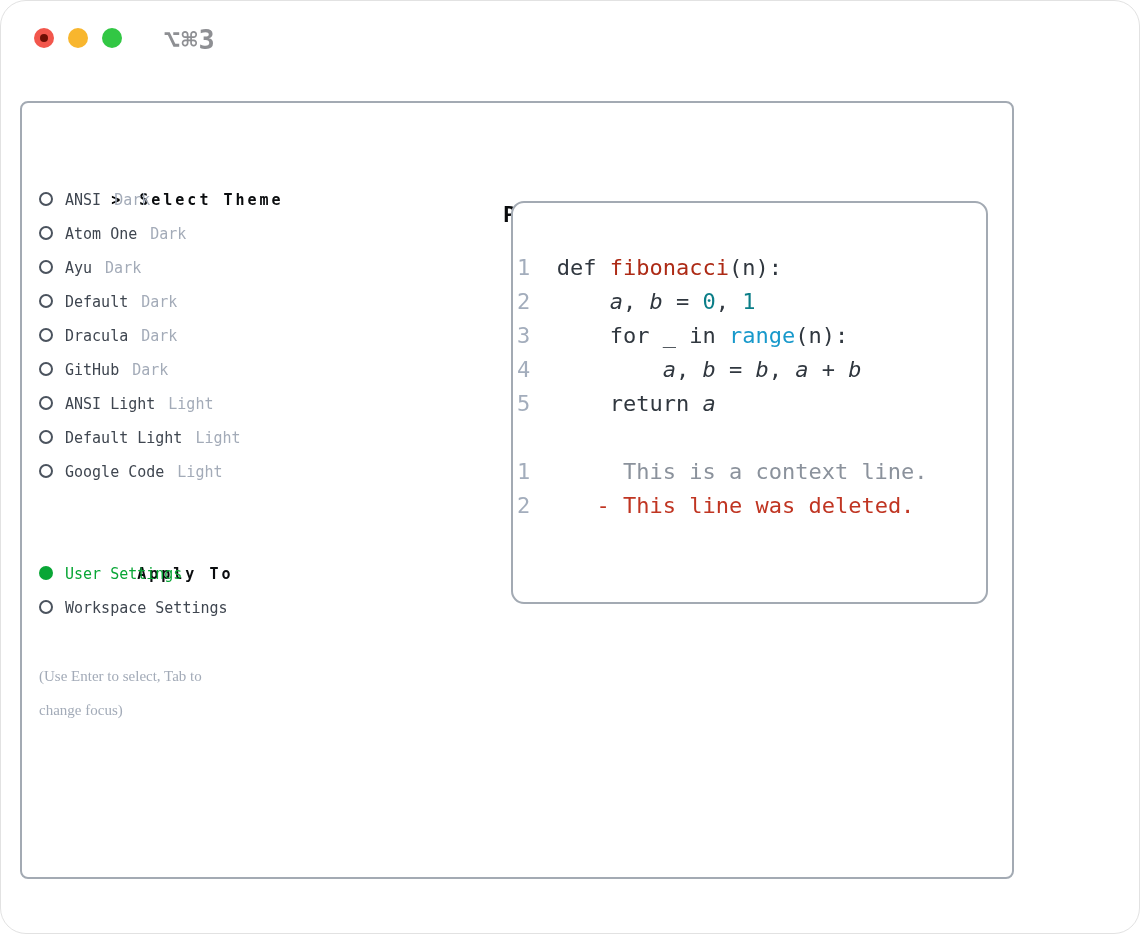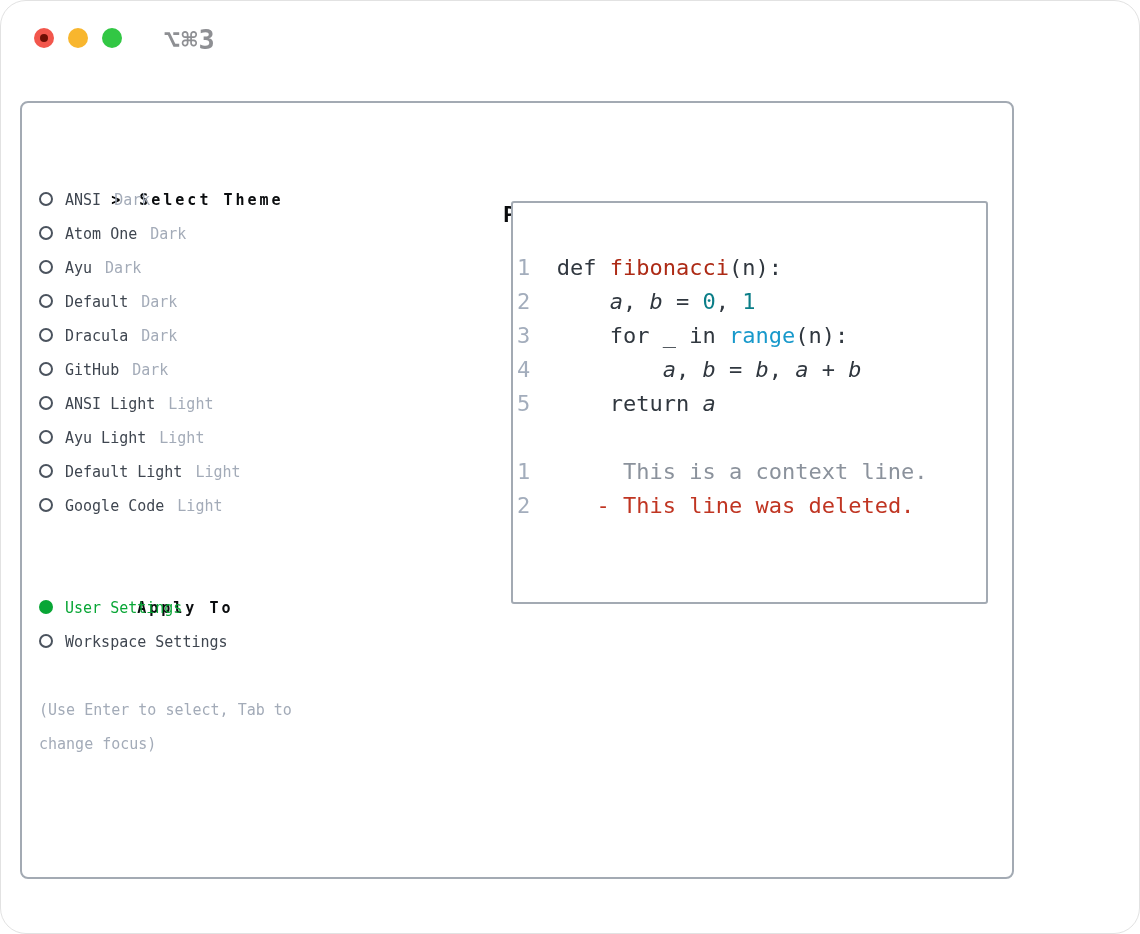--- a/index.html
+++ b/index.html
@@ -36,28 +36,28 @@
   .prompt{display:inline-block;width:28px;font-weight:bold;color:#000;letter-spacing:0;}
   .radio{
     display:inline-block;width:14px;height:14px;border:2px solid #4b535e;border-radius:50%;
     margin-right:12px;vertical-align:-1px;background:#fff;
   }
   .radio.sel{background:#09a636;border-color:#09a636;}
   .tname{color:#3f4650;}
   .tname.selname{color:#09a636;}
   .variant{color:#a3abb8;margin-left:13px;}
   .apply-title{padding-left:26px;}
-  .hint{color:#a3abb8;}
+  .hint{color:#a3abb8;font-family:Liberation Serif, serif;}
   .spacer{height:34px;}
 
   
   .preview-title{position:absolute;left:481px;top:47px;height:34px;line-height:34px;font-size:22px;letter-spacing:1px;margin-top:48px;}
   .preview-box{
     position:absolute;left:489px;top:98px;width:477px;height:403px;
-    border:2px solid #a3aab3;border-radius:3px;background:#ffffff;
+    border:2px solid #a3aab3;border-radius:13px;background:#ffffff;
   }
   .lines{position:absolute;left:4px;top:48px;}
   .crow{height:34px;line-height:34px;white-space:pre;font-size:22px;}
   #diff-lines{margin-top:34px;}
   .ln{color:#a3adbc;}
   .tok-plain{color:#30373f;}
   .tok-fname{color:#ad2a15;}
   .tok-var{color:#30373f;font-style:italic;}
   .tok-number{color:#0b7e88;}
   .tok-builtin{color:#1899cb;}
@@ -86,21 +86,20 @@
         <span class="prompt">&gt;</span><span class="hdr">Select Theme</span>
       </div>
       <div id="theme-list">
           <div class="row"><span class="radio"></span><span class="tname">ANSI</span><span class="variant">Dark</span></div>
           <div class="row"><span class="radio"></span><span class="tname">Atom One</span><span class="variant">Dark</span></div>
           <div class="row"><span class="radio"></span><span class="tname">Ayu</span><span class="variant">Dark</span></div>
           <div class="row"><span class="radio"></span><span class="tname">Default</span><span class="variant">Dark</span></div>
           <div class="row"><span class="radio"></span><span class="tname">Dracula</span><span class="variant">Dark</span></div>
           <div class="row"><span class="radio"></span><span class="tname">GitHub</span><span class="variant">Dark</span></div>
           <div class="row"><span class="radio"></span><span class="tname">ANSI Light</span><span class="variant">Light</span></div>
-          <div class="row"><span class="radio"></span><span class="tname">Ayu Light</span><span class="variant">Light</span></div>
           <div class="row"><span class="radio"></span><span class="tname">Default Light</span><span class="variant">Light</span></div>
           <div class="row"><span class="radio"></span><span class="tname">Google Code</span><span class="variant">Light</span></div>
         </div>
       <div class="spacer"></div>
       <div class="row apply-title">
         <span class="hdr">Apply To</span>
       </div>
       <div id="apply-list">
           <div class="row"><span class="radio sel"></span><span class="tname selname">User Settings</span></div>
           <div class="row"><span class="radio"></span><span class="tname">Workspace Settings</span></div>

